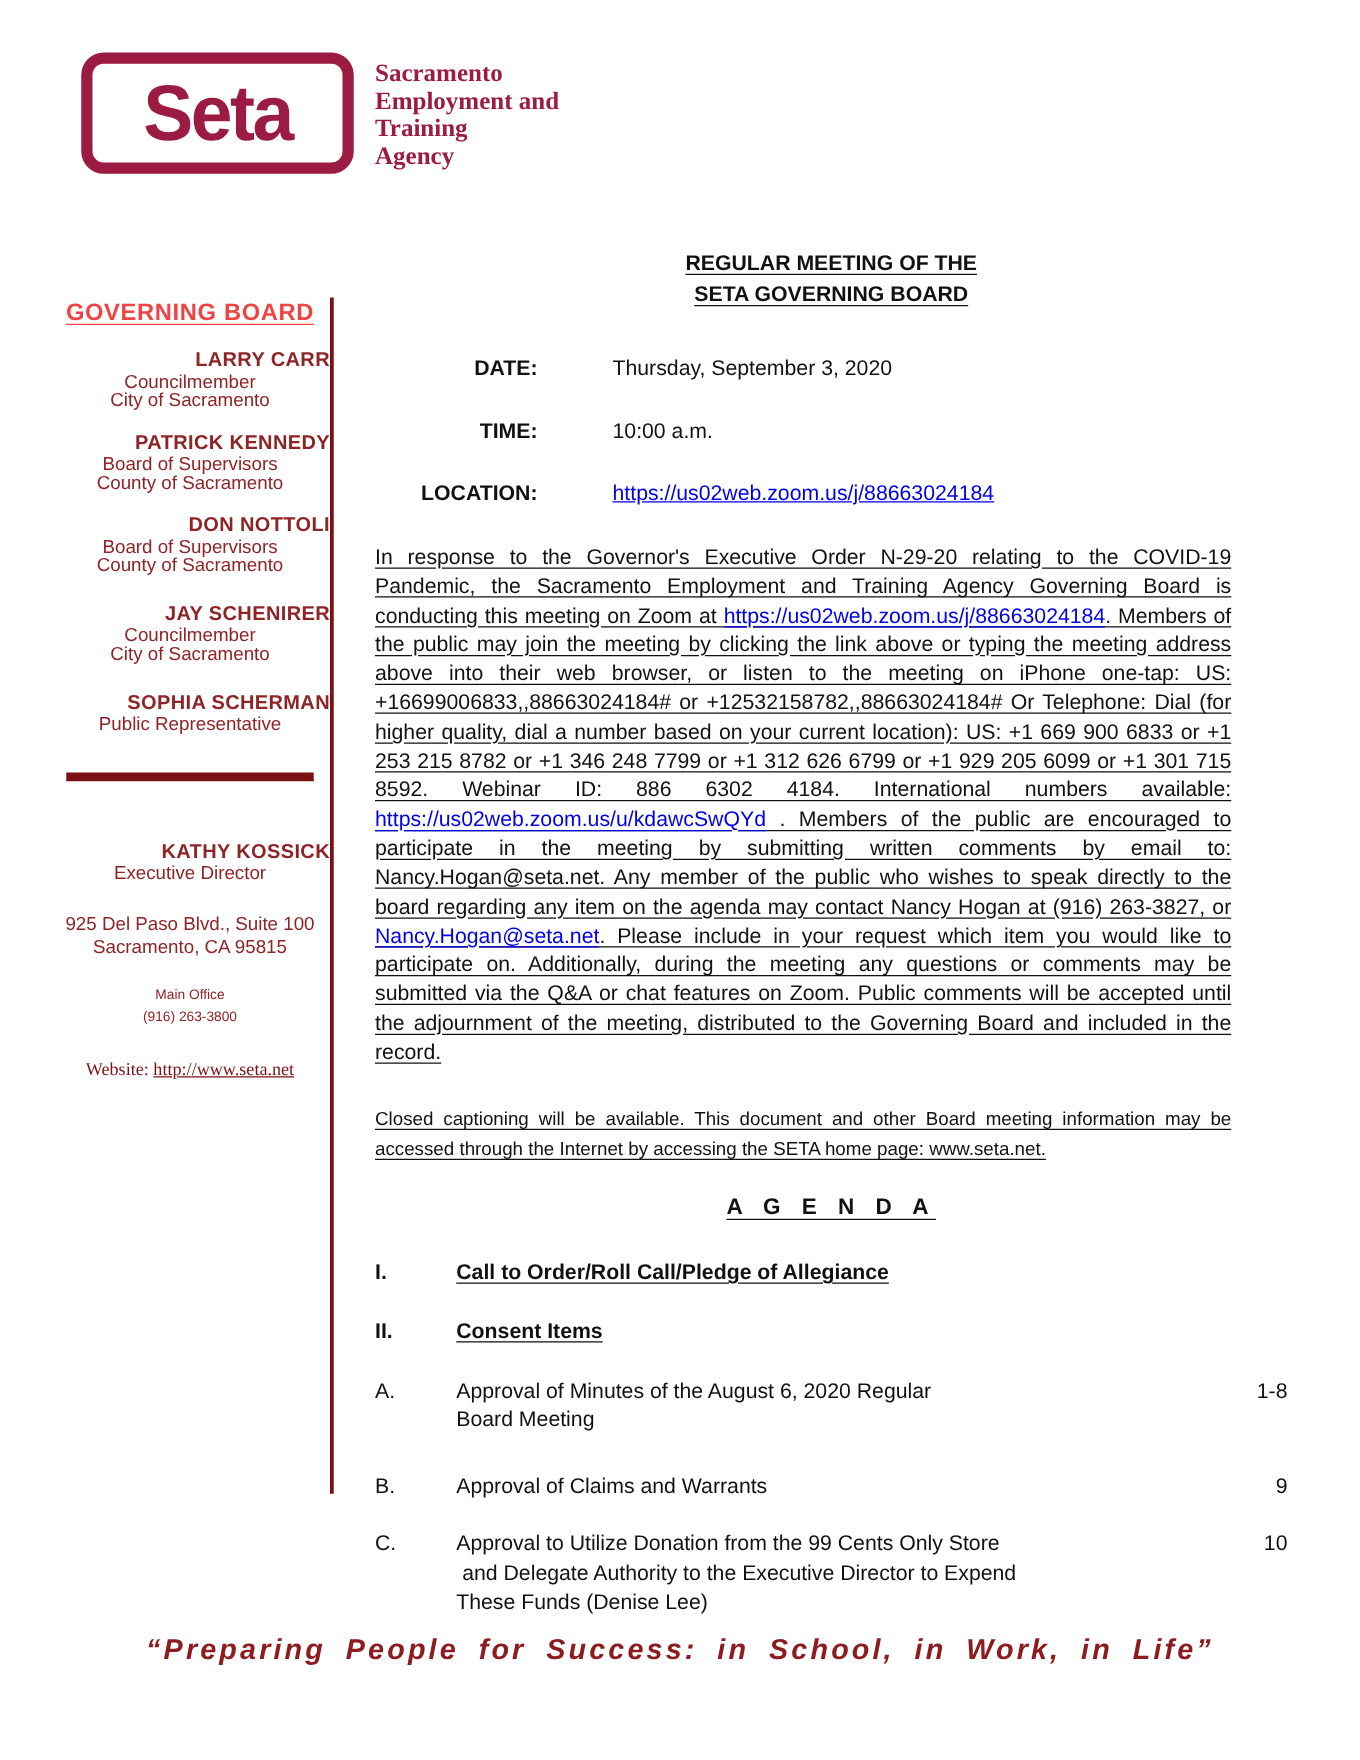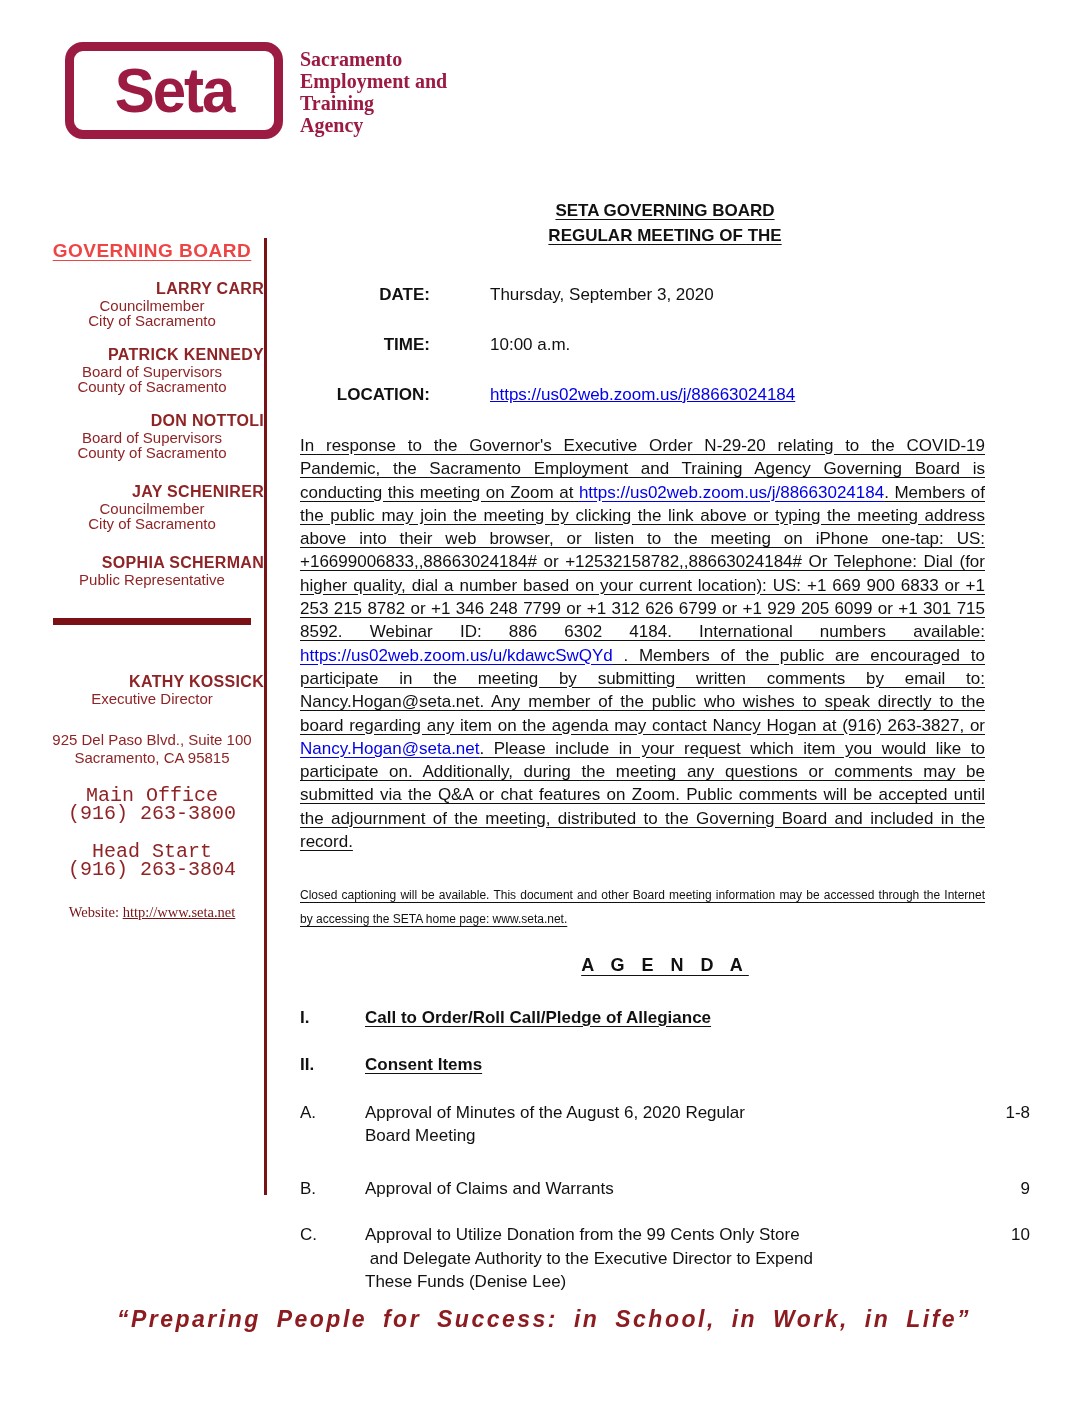--- a/index.html
+++ b/index.html
@@ -59,21 +59,21 @@
   .member:first-of-type { margin-top: 43px; }
   .member-name { font-size: 16px; font-weight: bold; letter-spacing: 0.3px; text-align: right; }
   .member-line { font-size: 15px; line-height: 15px; }
   .sb-bar {
     margin: 31px auto 0 auto;
     width: 198px; height: 7px;
     background: #7a1215;
   }
   .director { margin-top: 48px; color: #8f2426; }
   .sb-address { margin-top: 25px; color: #8f2426; font-size: 15px; line-height: 18px; }
-  .sb-contact { margin-top: 20px; color: #8f2426; font-size: 20px; line-height: 18px; font-family: Liberation Mono, monospace; }
+  .sb-contact { margin-top: 20px; color: #8f2426; font-size: 11px; line-height: 18px; }
   .sb-website {
     margin-top: 25px;
     font-family: "Liberation Serif", "DejaVu Serif", serif;
     font-size: 14.5px;
     color: #7a1215;
   }
   .sb-website a { color: #7a1215; text-decoration: underline; }
   .v-divider {
     position: absolute;
     left: 264px; top: 238px;
@@ -107,21 +107,21 @@
     font-size: 17px;
     line-height: 23.3px;
     text-align: justify;
     text-decoration: underline;
     text-underline-offset: 3px;
   }
   .notice a { color: #0000e8; }
   .captioning {
     margin-top: 31px;
     width: 685px;
-    font-size: 12px;
+    font-size: 15px;
     line-height: 23.3px;
     text-align: justify;
     text-decoration: underline;
     text-underline-offset: 3px;
   }
 
   .agenda-heading {
     margin-top: 24px;
     text-align: center;
     font-size: 18px;
@@ -204,37 +204,33 @@
 
   <div class="sb-address">
     <div>925 Del Paso Blvd., Suite 100</div>
     <div>Sacramento, CA 95815</div>
   </div>
 
   <div class="sb-contact">
     <div>Main Office</div>
     <div>(916) 263-3800</div>
   </div>
-  <div class="sb-contact">
-    <div>Head Start</div>
-    <div>(916) 263-3804</div>
-  </div>
 
   <div class="sb-website">
     <span>Website:</span>
     <a href="#">http://www.seta.net</a>
   </div>
 </div>
 
 <div class="v-divider"></div>
 
 <div class="main">
   <div class="doc-title">
+    <div class="t-line">REGULAR MEETING OF THE</div>
     <div class="t-line">SETA GOVERNING BOARD</div>
-    <div class="t-line">REGULAR MEETING OF THE</div>
   </div>
 
   <div class="meta">
     <div class="meta-row">
       <div class="meta-label">DATE:</div>
       <div class="meta-value">Thursday, September 3, 2020</div>
     </div>
     <div class="meta-row">
       <div class="meta-label">TIME:</div>
       <div class="meta-value">10:00 a.m.</div>

